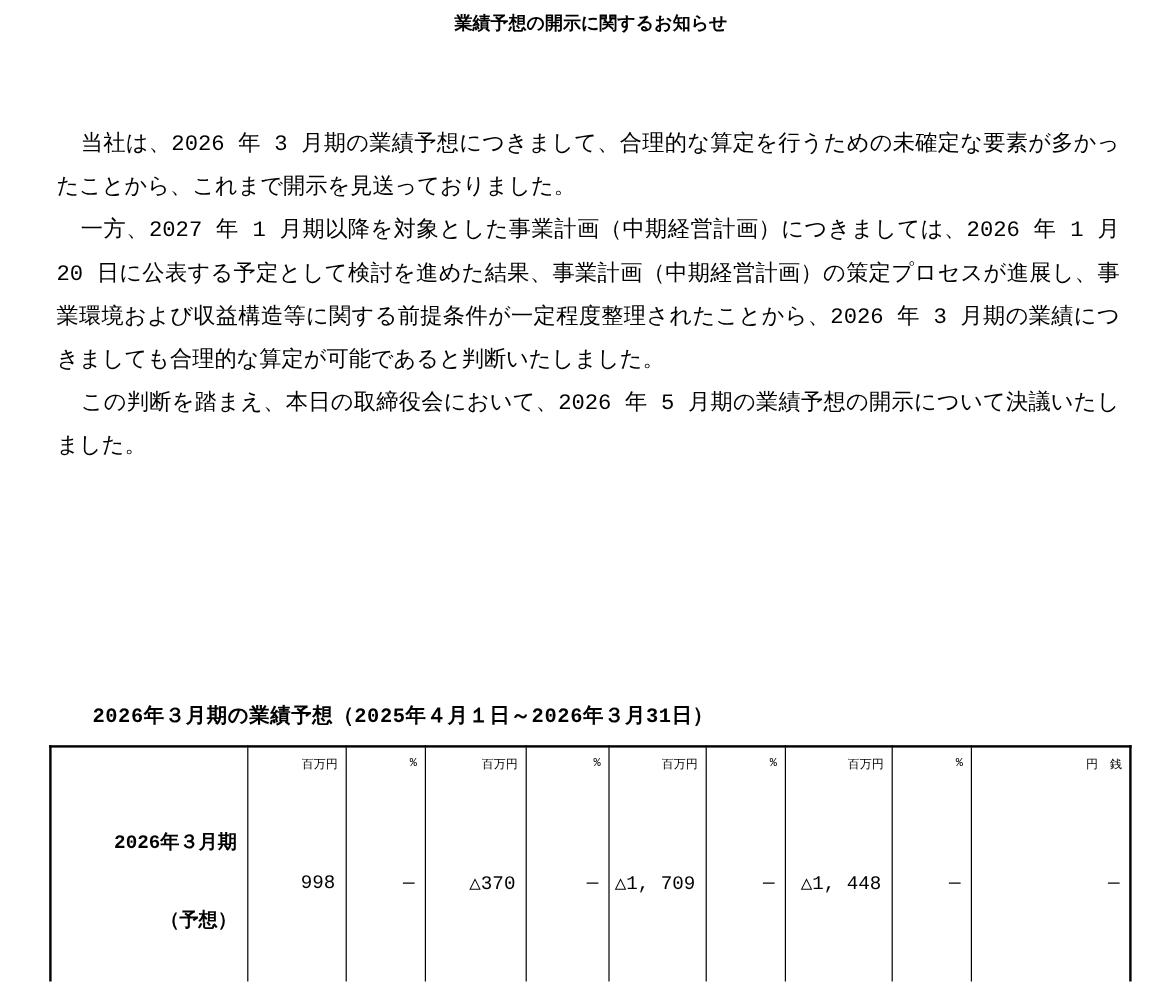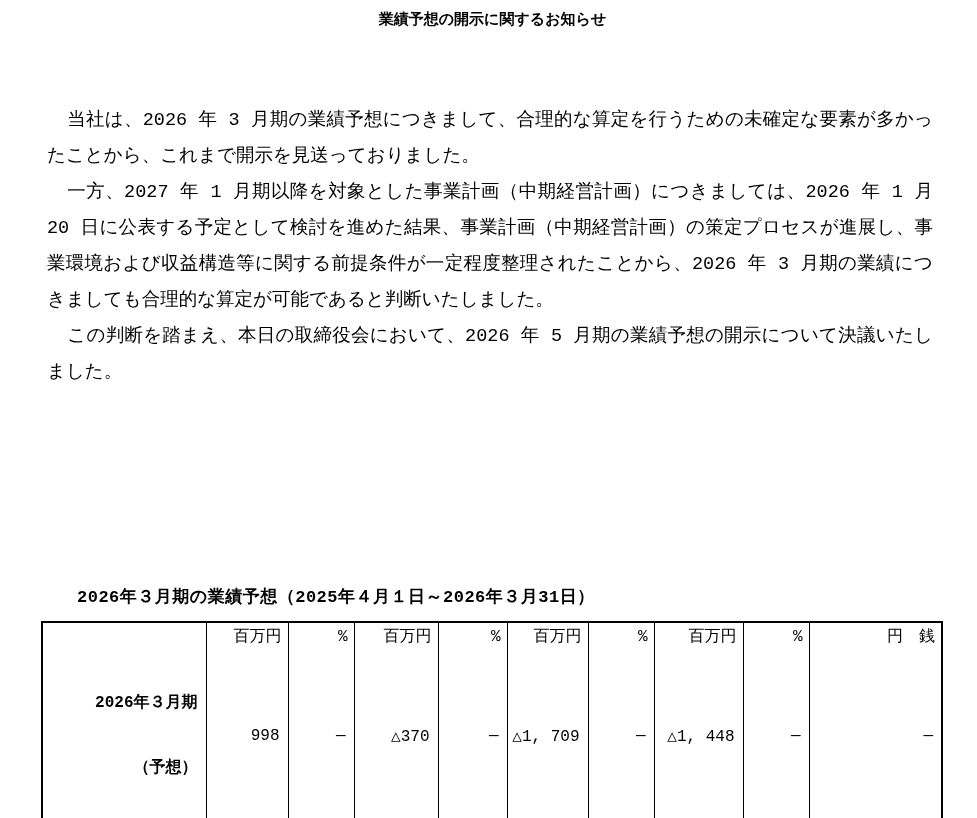--- a/index.html
+++ b/index.html
@@ -62,21 +62,21 @@
     border-bottom: 2px solid #000;
     height: 45px;
     font-size: 16px;
     font-weight: 600;
     text-align: center;
     vertical-align: middle;
     line-height: 1.25;
   }
   table.earnings tr.units-row td {
     height: 28px;
-    font-size: 16px;
+    font-size: 10px;
     text-align: right;
     vertical-align: middle;
     padding-right: 6px;
     white-space: pre;
   }
   table.earnings tr.data-row td {
     font-size: 16px;
     text-align: right;
     vertical-align: middle;
     padding-right: 8px;

